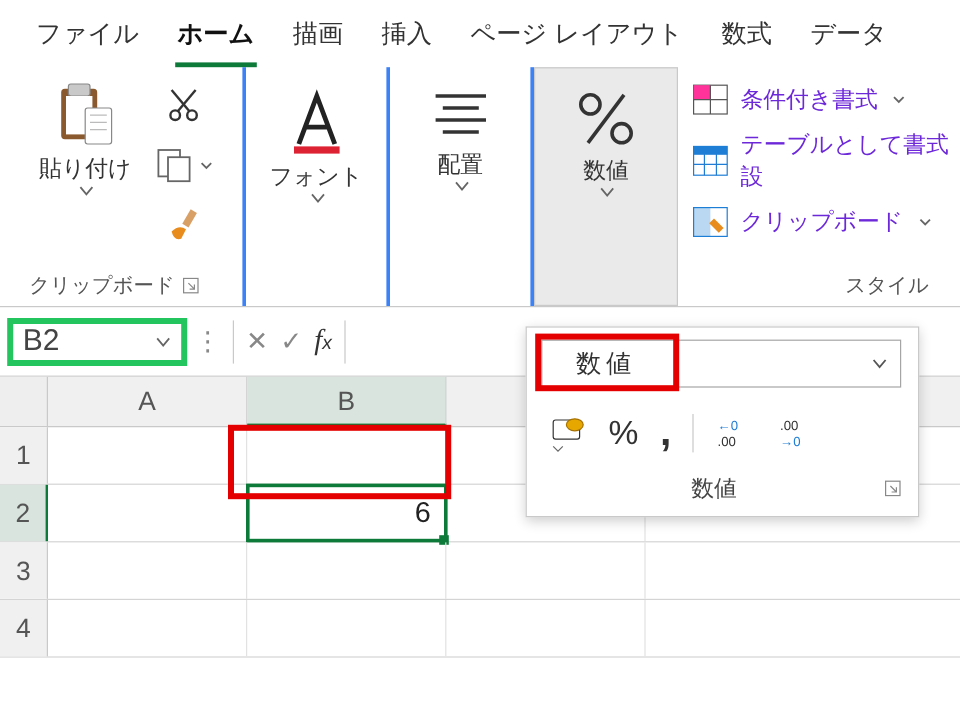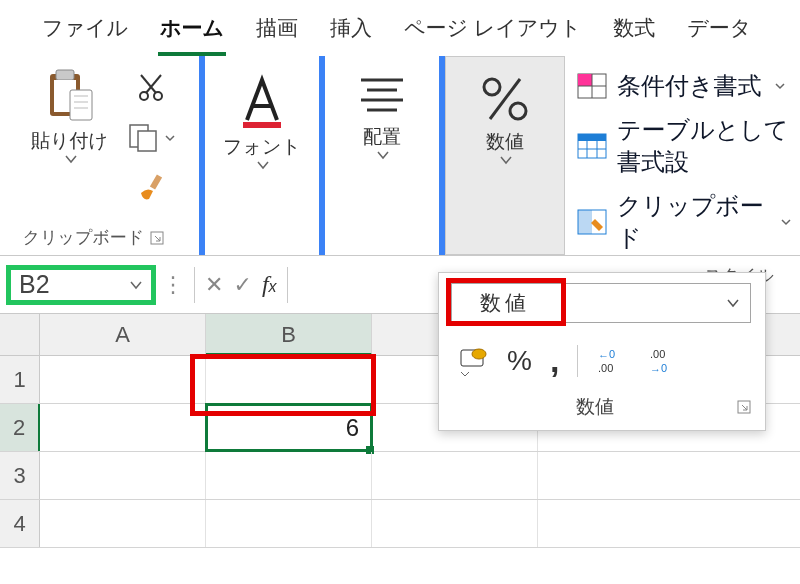--- a/index.html
+++ b/index.html
@@ -1,43 +1,43 @@
 <!DOCTYPE html>
 <html><head>
 <meta charset="utf-8">
 <style>
 * { box-sizing: border-box; margin: 0; padding: 0; font-family: "Yu Gothic UI", "Meiryo", sans-serif; }
 body { background: #fff; width: 800px; height: 584px; overflow: hidden; }
 
-.tabs { display: flex; gap: 28px; padding: 8px 18px 0 28px; font-size: 21px; color: #333; margin-left: 12px; }
+.tabs { display: flex; gap: 28px; padding: 8px 18px 0 28px; font-size: 21px; color: #333; }
 .tab { padding: 6px 2px 10px 2px; cursor: pointer; }
 .tab.active { font-weight: 600; border-bottom: 4px solid #0e7a3a; color: #111; }
 
 .ribbon { display: flex; align-items: stretch; border-bottom: 1px solid #c9c9c9; height: 200px; background: #fff; }
 .group { display: flex; flex-direction: column; align-items: center; justify-content: space-between; padding: 8px 8px 4px 8px; position: relative; }
-.group-sep { border-right: 6px solid #3b82f6; }
+.group-sep { border-right: 3px solid #3b82f6; }
 .group-label { font-size: 17px; color: #555; padding: 4px 12px 2px 0; display: flex; align-items: center; gap: 6px; }
 .launcher { font-size: 13px; color: #777; }
 
 .clip-group { width: 205px; }
 .clip-top { display: flex; align-items: flex-start; gap: 10px; padding-top: 4px; }
 .paste-btn { display: flex; flex-direction: column; align-items: center; width: 95px; }
 .paste-icon { width: 48px; height: 58px; }
 .paste-label { font-size: 19px; color: #333; margin-top: 2px; display:flex; align-items:center; gap:2px;}
 .clip-mini { display: flex; flex-direction: column; gap: 14px; margin-top: 2px; }
 .mini-btn { width: 50px; height: 36px; display:flex; align-items:center; justify-content:center; }
 
 .font-group { width: 120px; }
 .align-group { width: 120px; }
 .num-group { width: 120px; background: #eaeaea; border: 1px solid #c9c9c9; }
 .big-btn { display:flex; flex-direction:column; align-items:center; padding-top: 8px; }
 .big-btn .lbl { font-size: 19px; color: #333; margin-top: 4px; }
 
 .styles-group { flex: 1; }
-.style-row { display:flex; align-items:center; gap: 10px; font-size: 24px; color: #0f172a; padding: 6px 0 6px 4px; }
+.style-row { display:flex; align-items:center; gap: 10px; font-size: 19px; color: #6d28d9; padding: 6px 0 6px 4px; }
 
 .formula-bar { display:flex; align-items:center; height: 58px; border-bottom: 1px solid #c9c9c9; padding: 0 6px; gap: 6px; }
 .name-box { width: 150px; height: 40px; border: 5px solid #22c55e; display:flex; align-items:center; justify-content:space-between; padding: 0 8px; font-size: 25px; color:#444; }
 .fx-btns { display:flex; align-items:center; gap: 10px; color:#888; }
 .fx-btns .fx { font-style: italic; font-family: "Times New Roman", serif; font-size: 24px; color:#333; }
 .fx-sep { width:1px; height:36px; background:#c9c9c9; margin: 0 4px;}
 .formula-input { flex:1; height:40px; }
 
 .num-popup { position:absolute; left:438px; top:272px; width:328px; background:#fff; border:1px solid #c9c9c9; box-shadow: 0 3px 10px rgba(0,0,0,.2); z-index: 20; }
 .popup-row1 { padding: 10px 12px 4px 12px; }

